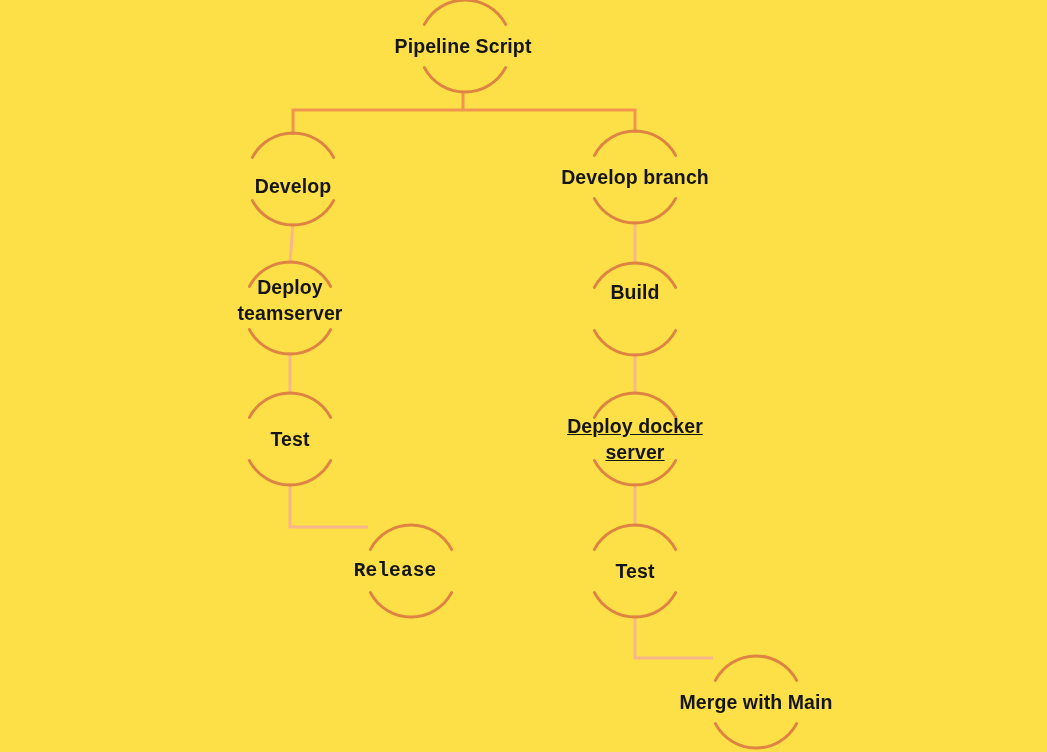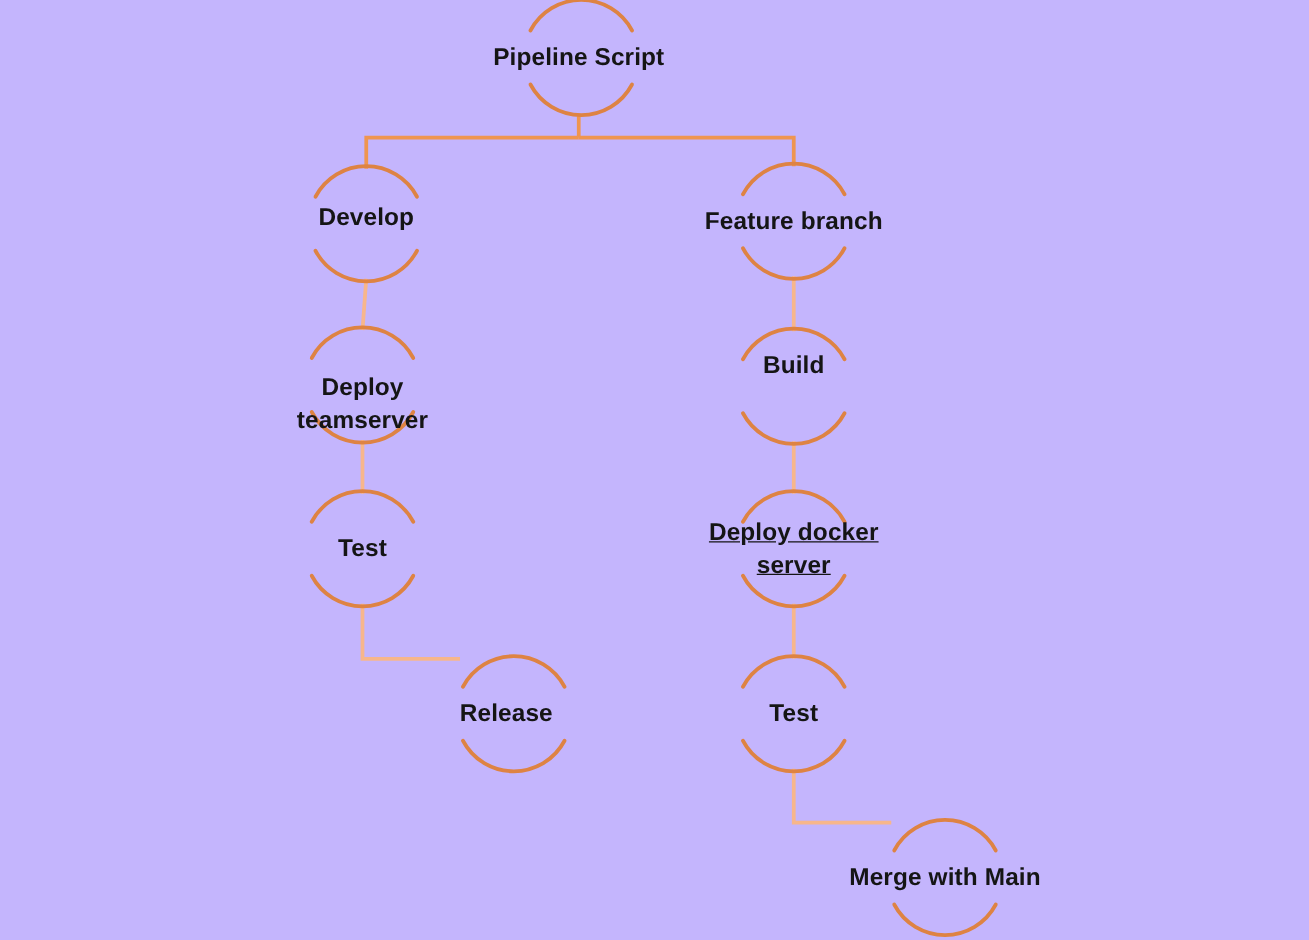--- a/index.html
+++ b/index.html
@@ -8,21 +8,21 @@
     padding: 0;
     background: #ffffff;
   }
   body {
     font-family: "Liberation Sans", sans-serif;
   }
   #canvas {
     position: relative;
     width: 1047px;
     height: 752px;
-    background: #c4b5fd;
+    background: #fde047;
     overflow: hidden;
   }
   #edges {
     position: absolute;
     left: 0;
     top: 0;
     width: 1047px;
     height: 752px;
     pointer-events: none;
   }
@@ -106,26 +106,26 @@
         </g>
         <g>
           <path d="M 715.38 680.40 A 46 46 0 0 1 796.62 680.40" stroke="#de8343" stroke-width="3" fill="none" stroke-linecap="round"></path>
           <path d="M 796.62 723.60 A 46 46 0 0 1 715.38 723.60" stroke="#de8343" stroke-width="3" fill="none" stroke-linecap="round"></path>
         </g>
       </g>
   </svg>
 
   <div id="node-layer">
       <div class="node" style="left: 463px; top: 46px;"><span class="node-label">Pipeline Script</span></div>
-      <div class="node" style="left: 293px; top: 174px;"><span class="node-label">Develop</span></div>
-      <div class="node" style="left: 635px; top: 177px;"><span class="node-label">Feature branch</span></div>
-      <div class="node" style="left: 290px; top: 323px; justify-content: flex-end;"><span class="node-label">Deploy
+      <div class="node" style="left: 293px; top: 186px;"><span class="node-label">Develop</span></div>
+      <div class="node" style="left: 635px; top: 177px;"><span class="node-label">Develop branch</span></div>
+      <div class="node" style="left: 290px; top: 300px; justify-content: flex-end;"><span class="node-label">Deploy
 teamserver</span></div>
       <div class="node" style="left: 635px; top: 292px;"><span class="node-label">Build</span></div>
       <div class="node" style="left: 290px; top: 439px;"><span class="node-label">Test</span></div>
       <div class="node" style="left: 635px; top: 439px; text-decoration: underline;"><span class="node-label">Deploy docker
 server</span></div>
-      <div class="node" style="left: 405px; top: 571px;"><span class="node-label">Release</span></div>
+      <div class="node" style="left: 395px; top: 571px; font-family: Liberation Mono, monospace;"><span class="node-label">Release</span></div>
       <div class="node" style="left: 635px; top: 571px;"><span class="node-label">Test</span></div>
       <div class="node" style="left: 756px; top: 702px; justify-content: flex-end;"><span class="node-label">Merge with Main</span></div>
     </div>
 
 </div>
 
 </body></html>

